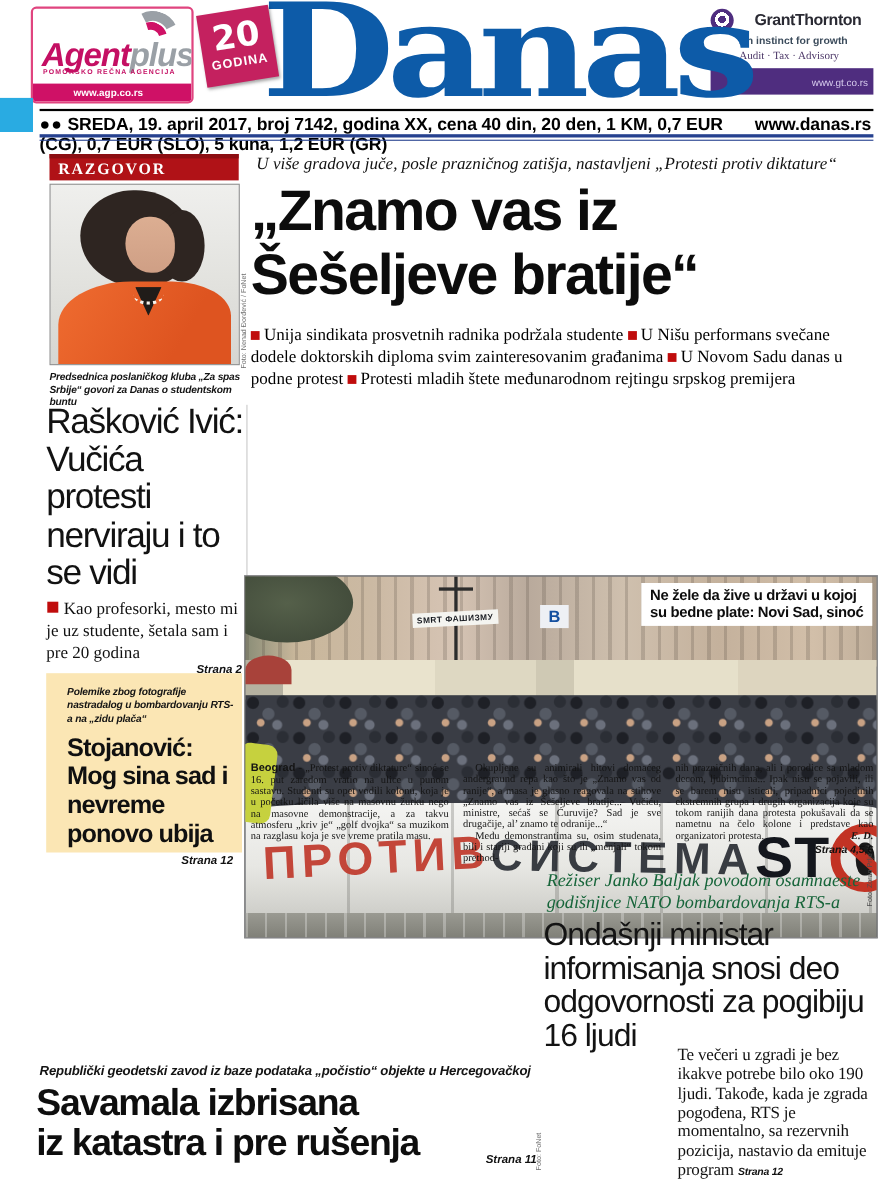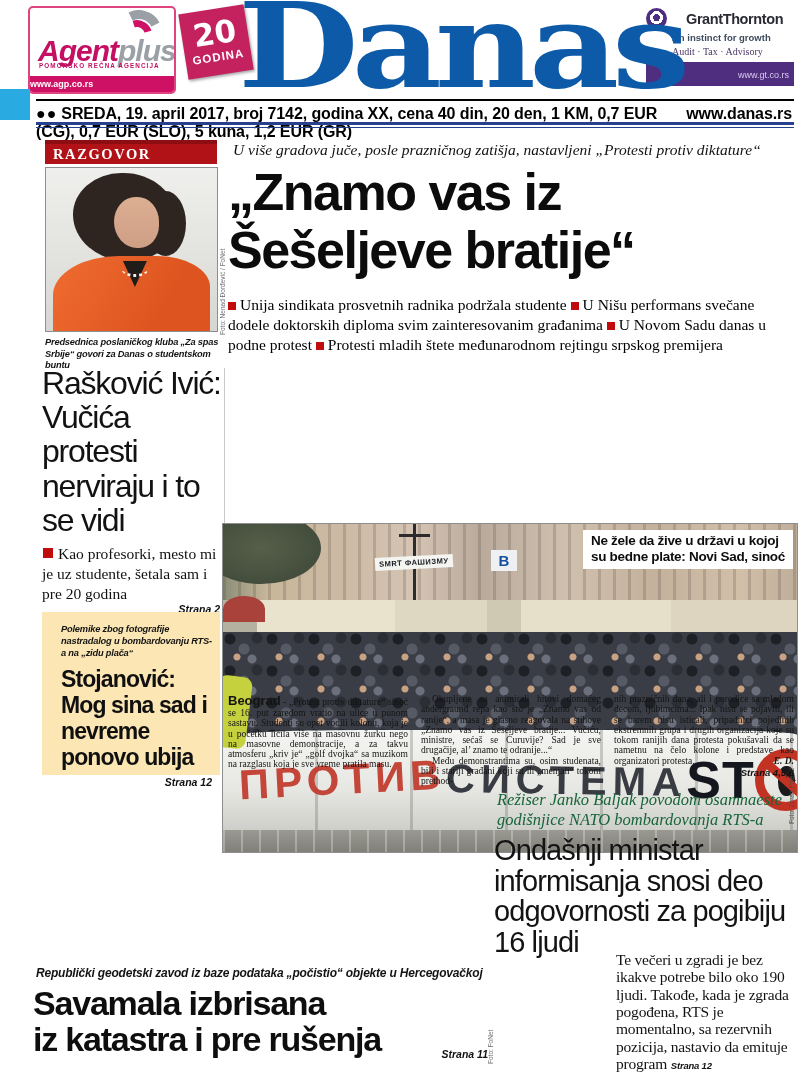--- a/index.html
+++ b/index.html
@@ -8,21 +8,21 @@
   .abs { position:absolute; }
 
   
   .agentplus { left:28px; top:6px; width:148px; height:88px; border:2px solid #e0447f; border-radius:5px; background:#fff; overflow:hidden; }
   .ap-arc1 { position:absolute; right:12px; top:2px; width:46px; height:46px; border:9px solid transparent; border-top:9px solid #9aa0a6; border-radius:50%; transform:rotate(18deg); }
   .ap-arc2 { position:absolute; right:22px; top:12px; width:30px; height:30px; border:7px solid transparent; border-top:7px solid #cf1166; border-radius:50%; transform:rotate(28deg); }
   .ap-name { position:absolute; left:8px; top:26px; font-size:30px; font-style:italic; font-weight:bold; letter-spacing:-1px; }
   .ap-name .a { color:#c40f63; }
   .ap-name .b { color:#9aa0a6; }
   .ap-sub { position:absolute; left:9px; top:54px; font-size:6.3px; font-weight:bold; letter-spacing:1.1px; color:#c40f63; }
-  .ap-bar { position:absolute; left:0; bottom:0; width:100%; height:16px; background:#cf1166; color:#fff; font-size:9px; font-weight:bold; text-align:left; line-height:16px; padding-right:7px; }
+  .ap-bar { position:absolute; left:0; bottom:0; width:100%; height:16px; background:#cf1166; color:#fff; font-size:9px; font-weight:bold; text-align:center; line-height:16px; padding-right:7px; }
   .badge20 { left:183px; top:9px; width:66px; height:66px; background:#c4215f; transform:rotate(-9deg); z-index:6; text-align:center; box-shadow:1px 2px 3px rgba(0,0,0,.35); }
   .badge20 .num { display:block; margin-top:6px; font-size:31px; font-weight:bold; color:#fff; font-family:"DejaVu Sans", sans-serif; }
   .badge20 .lbl { display:block; font-size:11.5px; font-weight:bold; color:#fff; letter-spacing:1px; }
   .danas-logo { left:238px; top:-24px; font-family:"DejaVu Serif", serif; font-weight:bold; font-size:118px; letter-spacing:-6px; color:#0d5ba8; transform:scaleX(1.18); transform-origin:left top; z-index:4; }
   .gt { left:646px; top:8px; width:148px; height:86px; }
   .gt-row { display:flex; align-items:center; gap:19px; }
   .gt-circle { width:21px; height:21px; border-radius:50%; background:radial-gradient(circle at 50% 46%, #4f2d7f 0 3.5px, #fff 3.5px 6.5px, #4f2d7f 6.5px); flex:0 0 auto; }
   .gt-name { font-size:14.5px; font-weight:bold; color:#2a2a33; letter-spacing:-0.4px; }
   .gt-tag { margin:3px 0 0 26px; font-size:9.5px; color:#3c4c5c; font-weight:bold; }
   .gt-serv { margin:3px 0 0 26px; font-family:"Liberation Serif", serif; font-size:10px; color:#4a3566; }
@@ -93,21 +93,21 @@
   .mp-pavement { position:absolute; left:0; top:306px; width:100%; height:24px;
      background:repeating-linear-gradient(90deg, rgba(255,255,255,.28) 0 2px, transparent 2px 18px), linear-gradient(#9a9a92,#7e7e76); }
   .mp-vest { position:absolute; left:-8px; top:152px; width:34px; height:72px; background:#c6d13e; border-radius:9px; transform:rotate(7deg); }
   .mp-caption { position:absolute; right:4px; top:6px; background:#fff; padding:3px 8px 4px; font-weight:700; font-size:13.5px; line-height:1.18; letter-spacing:-0.3px; color:#0d0d0d; }
   .mp-sign { position:absolute; left:152px; top:32px; background:#f4f4f0; color:#15181e; font-size:7.5px; font-weight:bold; padding:2px 4px; transform:rotate(-3deg); letter-spacing:.5px; }
   .mp-flag { position:absolute; left:268px; top:26px; width:26px; height:21px; background:#eef0f4; color:#1550a0; font-weight:900; font-size:15px; text-align:center; line-height:21px; }
   .mp-credit { position:absolute; right:2px; bottom:28px; height:80px; color:#4d4d4d; }
   .lead-body { left:228px; top:694px; width:566px; height:102px; display:flex; gap:13px; font-family:"Liberation Serif", serif; font-size:9.5px; line-height:1.08; text-align:justify; color:#141414; }
   .lead-body .col { flex:1 1 0; }
   .lead-body p.ind { text-indent:11px; }
-  .lb-lead { font-weight:bold; font-family:"Liberation Sans", sans-serif; font-size:13px; }
+  .lb-lead { font-weight:bold; font-family:"Liberation Sans", sans-serif; font-size:10px; }
   .lb-byline { font-weight:bold; font-style:italic; float:right; }
   .lb-pageref { display:block; text-align:right; margin-top:2px; font-size:9.5px; }
   .sav-kicker { left:36px; top:966px; width:452px; font-size:12px; font-weight:bold; font-style:italic; letter-spacing:-0.2px; }
   .sav-headline { left:33px; top:985px; width:455px; font-size:34px; font-weight:800; letter-spacing:-1.2px; line-height:1.06; color:#0e0e0e; }
   .sav-pageref { left:418px; top:1048px; width:70px; text-align:right; }
 
   
   .rts-kicker { left:497px; top:790px; width:300px; font-family:"Liberation Serif", serif; font-style:italic; font-size:16.5px; line-height:1.22; color:#17653a; }
   .rts-headline { left:494px; top:835px; width:304px; font-size:29px; font-weight:400; letter-spacing:-0.9px; line-height:1.06; color:#131313; }
   .rts-credit { left:487px; top:1002px; height:62px; }

